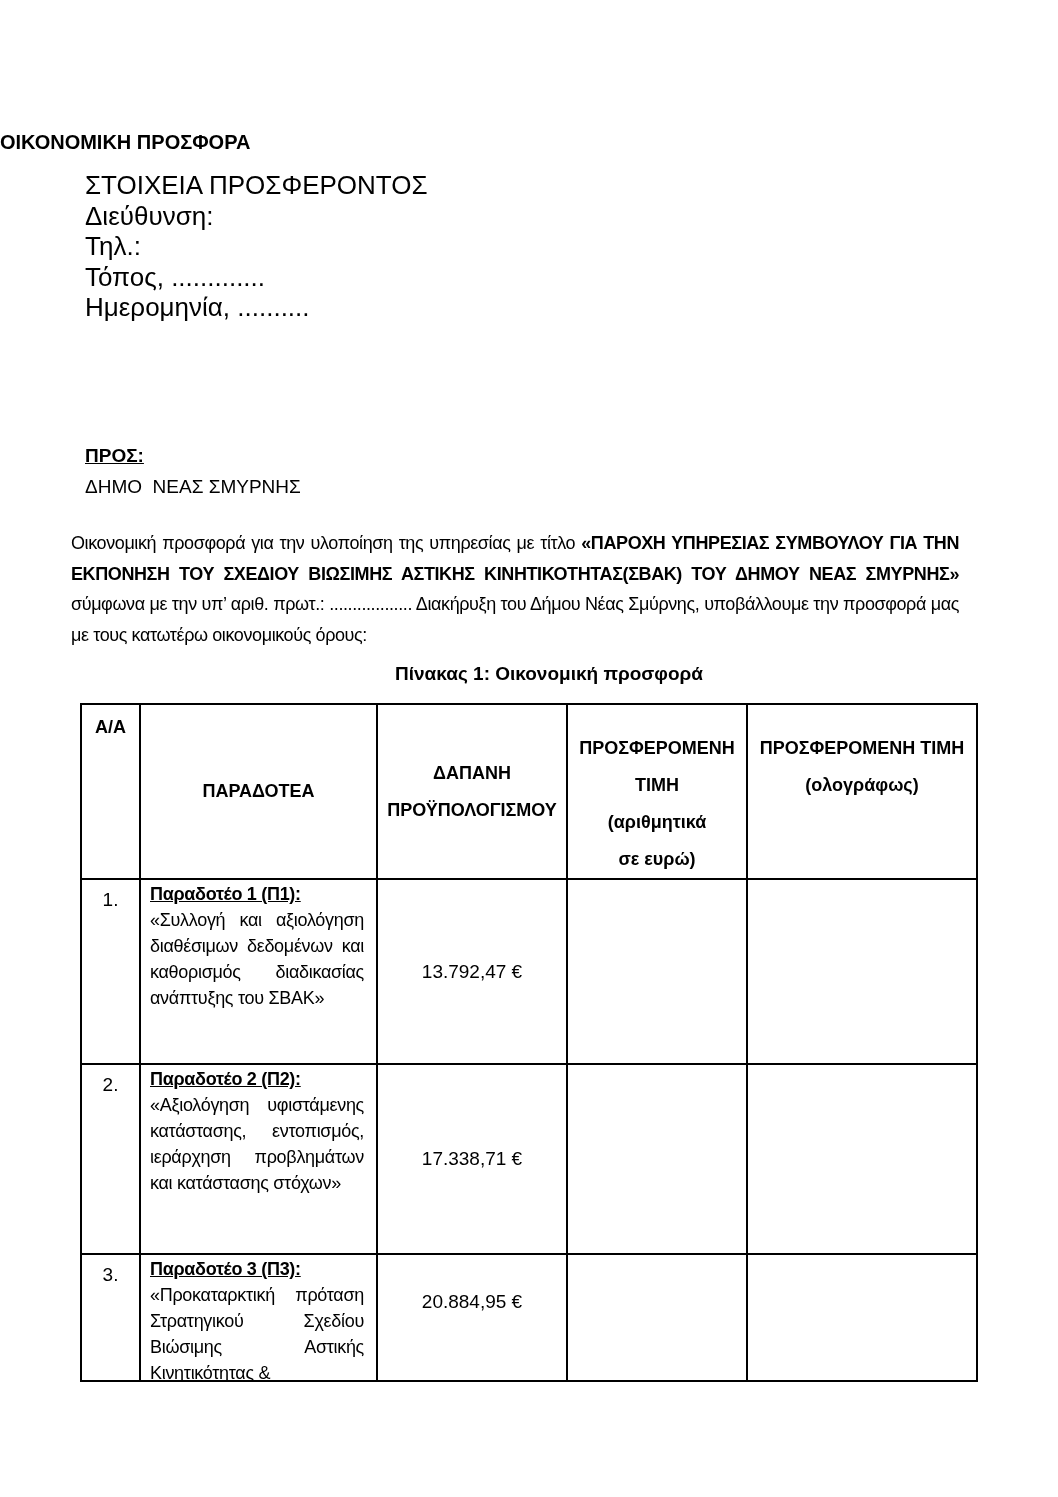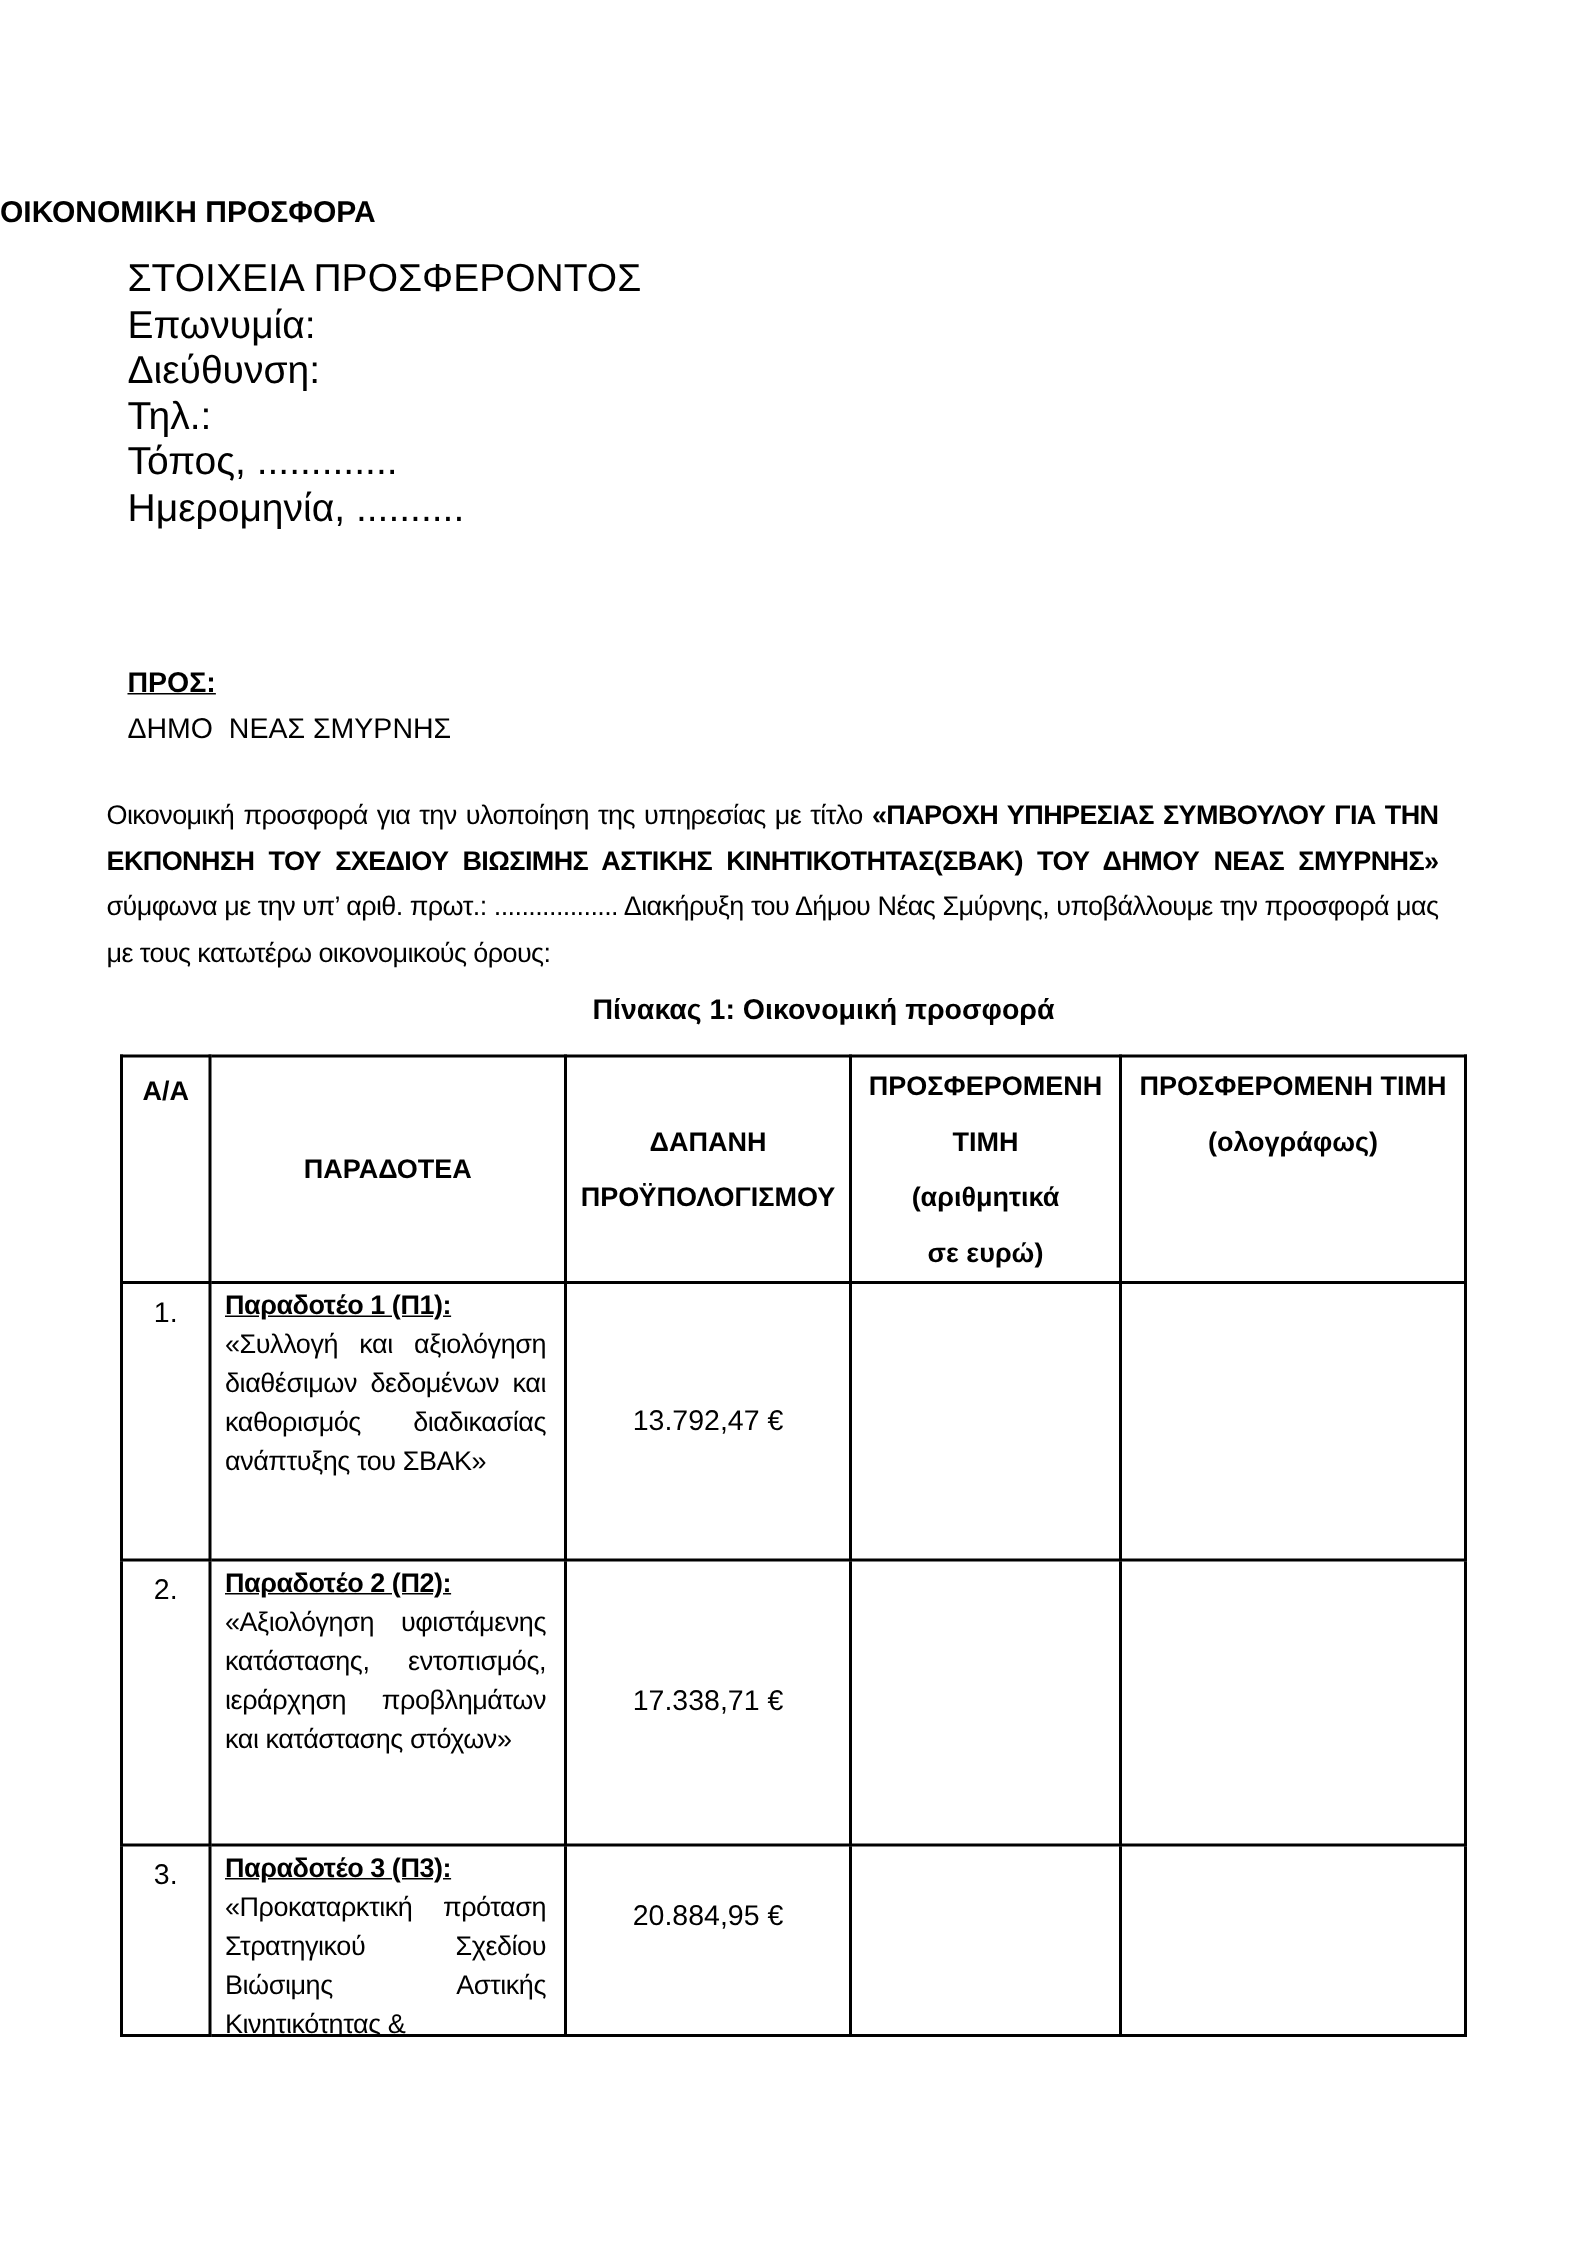--- a/index.html
+++ b/index.html
@@ -56,21 +56,21 @@
   .offer-table col.c-num    { width:180px; }
   .offer-table col.c-words  { width:230px; }
 
   .offer-table th {
     font-size:18px; font-weight:bold; text-align:center;
     white-space:pre-line;
   }
   .th-aa     { vertical-align:top; padding-top:12px; }
   .th-deliv  { vertical-align:middle; }
   .th-budget { vertical-align:middle; line-height:37px; }
-  .th-price-num, .th-price-words { vertical-align:top; line-height:37px; padding-top:1px; }
+  .th-price-num, .th-price-words { vertical-align:top; line-height:37px; padding-top:25px; }
 
   tr.r-head th { height:140px; }
   tr.r1 td { height:185px; }
   tr.r2 td { height:190px; }
   tr.r3 td { height:125px; }
 
   td.cell-num {
     vertical-align:top; text-align:center;
     font-size:19px; padding-top:9px;
   }
@@ -91,21 +91,20 @@
 </style>
 </head>
 <body>
 
 <div class="page">
 
   <div class="doc-title">ΟΙΚΟΝΟΜΙΚΗ ΠΡΟΣΦΟΡΑ</div>
 
   <div class="offeror">
     <div>ΣΤΟΙΧΕΙΑ ΠΡΟΣΦΕΡΟΝΤΟΣ</div>
-    <div>Επωνυμία:</div>
     <div>Διεύθυνση:</div>
     <div>Τηλ.:</div>
     <div>Τόπος, .............</div>
     <div>Ημερομηνία, ..........</div>
   </div>
 
   <div class="recipient">
     <div class="recipient-label">ΠΡΟΣ:</div>
     <div class="recipient-name">ΔΗΜΟ  ΝΕΑΣ ΣΜΥΡΝΗΣ</div>
   </div>

